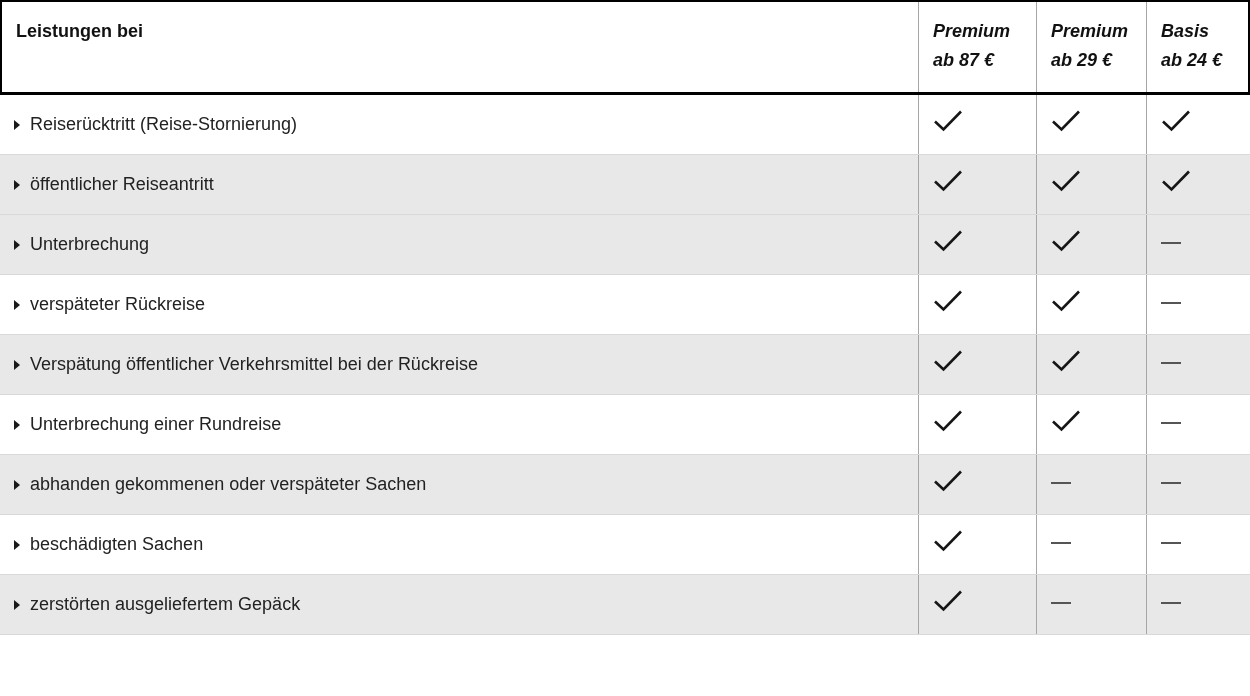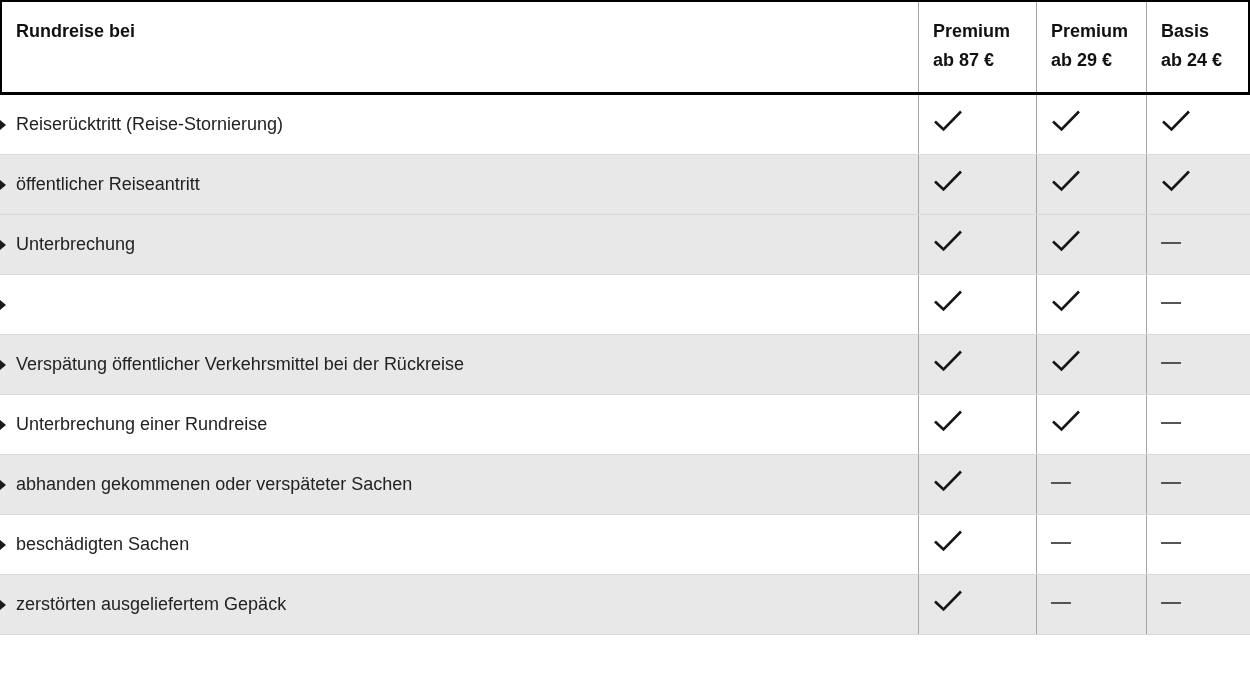--- a/index.html
+++ b/index.html
@@ -26,35 +26,36 @@
     border-left:2px solid var(--header-border);
     border-right:2px solid var(--header-border);
   }
   .head-cell{
     padding:15px 0 0 14px;
     font-weight:bold;
     font-size:18px;
     line-height:29px;
     color:#111;
   }
-  .plan-head{border-left:1px solid var(--column-separator);}
+  .plan-head{border-left:1px solid var(--column-separator);font-style:italic;}
 
   
   .body-row{
     display:grid;
     grid-template-columns:918px 118px 110px auto;
     height:60px;
     border-bottom:1px solid var(--row-divider);
     background:#ffffff;
     cursor:pointer;
   }
   .body-row.alt{background:var(--row-alt-background);}
   .label-cell{
     display:flex;
     align-items:center;
+    padding-left:14px;
     font-size:18px;
     color:var(--text);
   }
   .chevron{
     width:0;height:0;
     border-left:6px solid #1a1a1a;
     border-top:5px solid transparent;
     border-bottom:5px solid transparent;
     margin-right:10px;
     flex:0 0 auto;
@@ -73,21 +74,21 @@
     transform:translateY(-4px);
     line-height:1;
   }
 </style>
 </head>
 <body>
 
 <div class="page">
 
   <div class="header-row">
-    <div class="head-cell">Rundreise bei</div>
+    <div class="head-cell">Leistungen bei</div>
 
     <div class="head-cell plan-head">
       <div>Premium</div>
       <div>ab 87 €</div>
     </div>
 
     <div class="head-cell plan-head">
       <div>Premium</div>
       <div>ab 29 €</div>
     </div>
@@ -165,20 +166,21 @@
 
     </div>
     <div class="value-cell">
 
       <span class="dash">—</span>
     </div>
   </div>
       <div class="body-row">
     <div class="label-cell">
       <span class="chevron"></span>
+      <span>verspäteter Rückreise</span>
     </div>
     <div class="value-cell">
       <svg class="check" width="30" height="23" viewBox="0 0 30 23">
         <path d="M2 12.5 L10.5 20.5 L28 2.5" fill="none" stroke="var(--check)" stroke-width="2.6"></path>
       </svg>
 
     </div>
     <div class="value-cell">
       <svg class="check" width="30" height="23" viewBox="0 0 30 23">
         <path d="M2 12.5 L10.5 20.5 L28 2.5" fill="none" stroke="var(--check)" stroke-width="2.6"></path>

